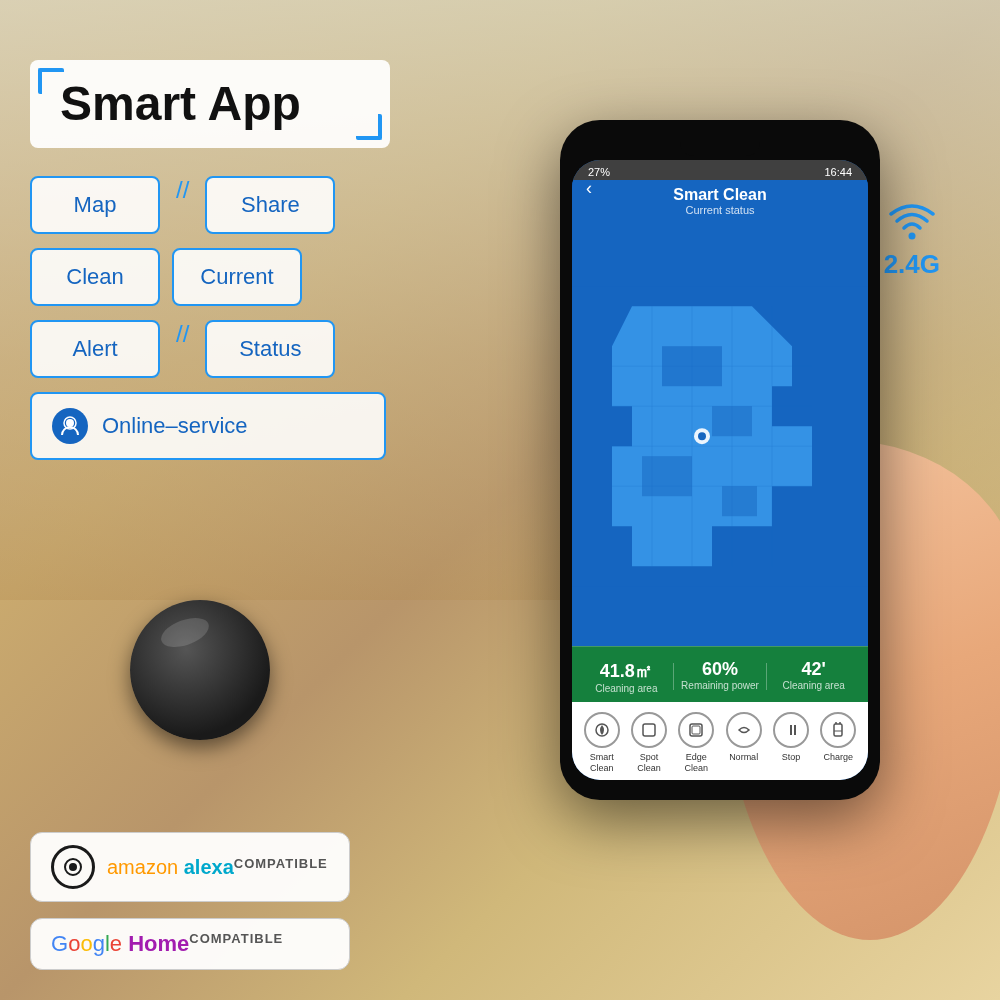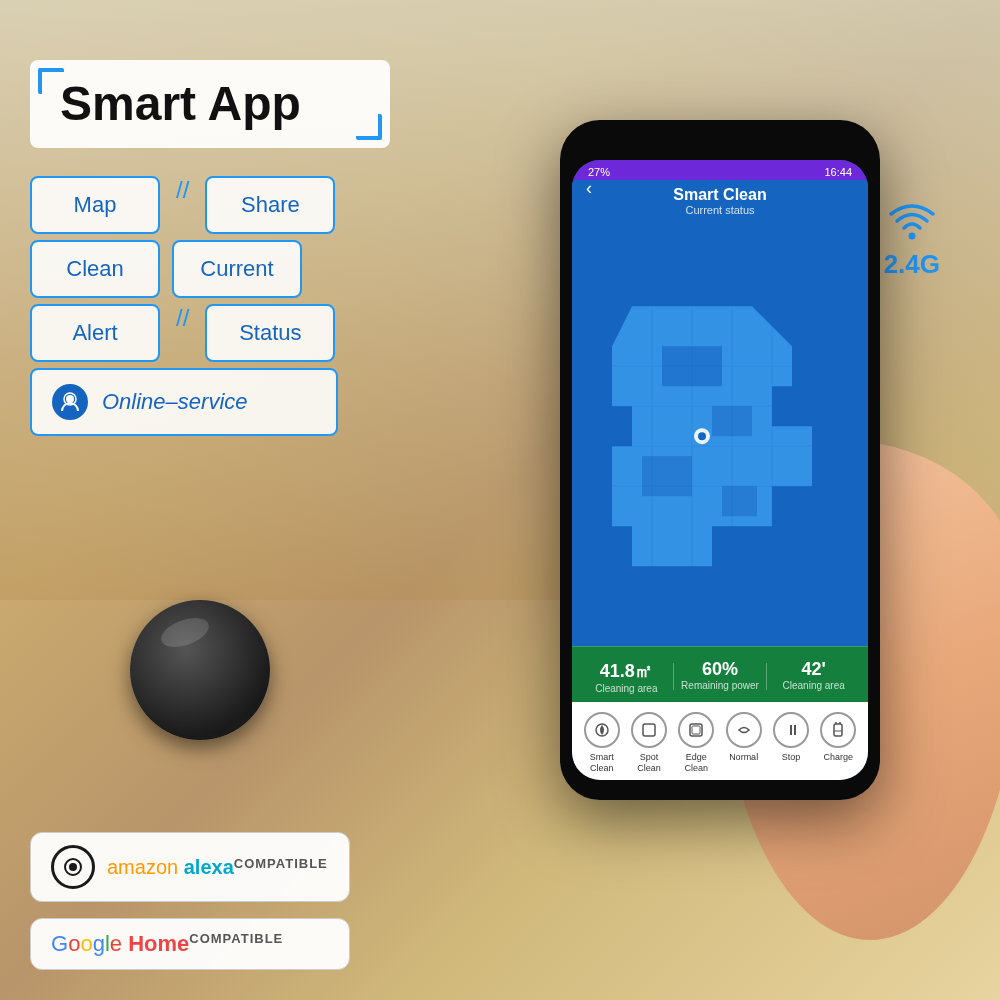--- a/index.html
+++ b/index.html
@@ -82,21 +82,21 @@
       font-size: 48px;
       font-weight: 900;
       color: #111;
       line-height: 1;
     }
 
     
     .features-grid {
       display: flex;
       flex-direction: column;
-      gap: 6px;
+      gap: 14px;
       margin-bottom: 40px;
     }
 
     .feature-row {
       display: flex;
       gap: 12px;
     }
 
     .feature-btn {
       background: rgba(255,255,255,0.88);
@@ -122,23 +122,22 @@
       background: rgba(255,255,255,0.88);
       border: 2px solid #2196F3;
       border-radius: 8px;
       padding: 14px 20px;
       font-size: 22px;
       font-weight: 500;
       color: #1565C0;
       display: flex;
       align-items: center;
       gap: 14px;
-      width: 308px;
+      width: 356px;
       cursor: pointer;
-      font-style: italic;
     }
 
     .service-icon {
       width: 36px;
       height: 36px;
       background: #1565C0;
       border-radius: 50%;
       display: flex;
       align-items: center;
       justify-content: center;
@@ -204,21 +203,21 @@
     }
 
     .google-home-text {
       font-size: 22px;
       font-weight: 400;
     }
     .g-blue { color: #4285F4; }
     .g-red { color: #EA4335; }
     .g-yellow { color: #FBBC05; }
     .g-green { color: #34A853; }
-    .home-dark { color: #ef4444; font-weight: 700; }
+    .home-dark { color: #a21caf; font-weight: 700; }
 
     
     .wifi-badge {
       position: absolute;
       right: 60px;
       top: 200px;
       text-align: center;
     }
 
     .wifi-icon {
@@ -308,21 +307,21 @@
     .phone-screen {
       background: #1565C0;
       border-radius: 28px;
       height: 620px;
       overflow: hidden;
       display: flex;
       flex-direction: column;
     }
 
     .phone-status-bar {
-      background: #6d28d9;
+      background: #404040;
       padding: 6px 16px 2px;
       display: flex;
       justify-content: space-between;
       align-items: center;
       font-size: 11px;
       color: white;
       flex-shrink: 0;
     }
 
     .phone-header {

